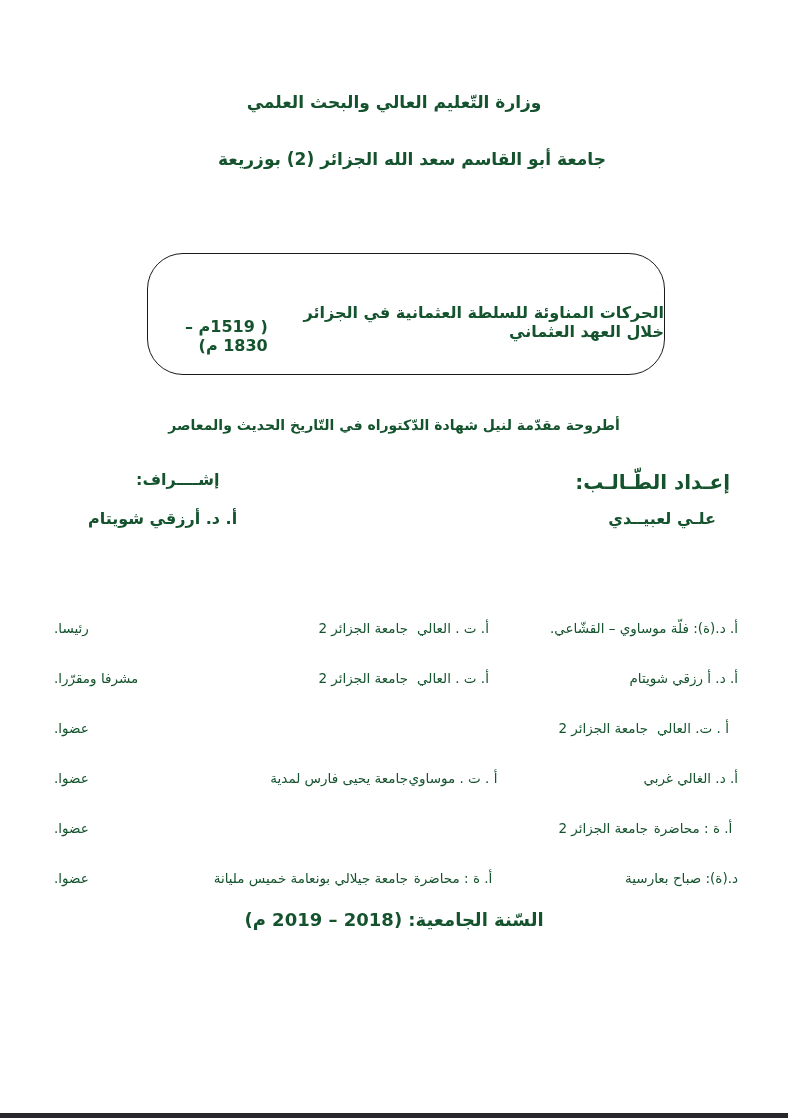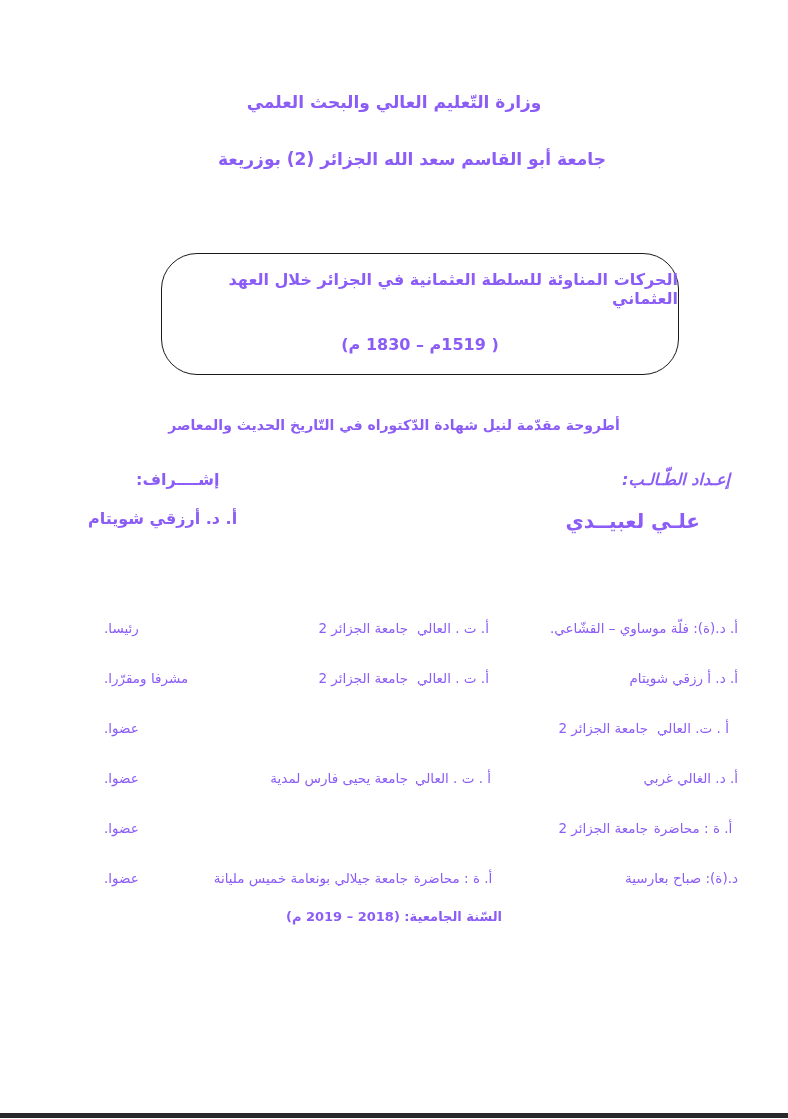--- a/index.html
+++ b/index.html
@@ -4,65 +4,65 @@
 <style>
   html, body { margin: 0; padding: 0; background: #ffffff; }
   .page {
     position: relative;
     width: 788px;
     height: 1119px;
     margin: 0 auto;
     background: #ffffff;
     direction: rtl;
     font-family: "DejaVu Sans", sans-serif;
-    color: #8b5cf6;
+    color: #14532d;
     overflow: hidden;
   }
   .abs-center {
     position: absolute;
     left: 0;
     right: 0;
     text-align: center;
   }
   .hdr-line { font-weight: bold; font-size: 17px; }
   .ministry   { top: 92px; }
   .university { top: 149px; margin-left: 36px; }
   .faculty    { top: 205px; }
 
   .title-box {
     position: absolute;
     top: 253px;
-    left: 161px;
+    left: 147px;
     width: 518px;
     height: 122px;
     border: 1.5px solid #1a1a1a;
     border-radius: 36px;
     box-sizing: border-box;
     display: flex;
-    flex-direction: column;
+    flex-direction: row;
     align-items: center;
     padding-top: 16px;
     background: #ffffff;
   }
   .title-main { font-weight: bold; font-size: 16px; }
   .title-dates { font-weight: bold; font-size: 16px; margin-top: 27px; }
 
   .thesis-line { top: 417px; font-weight: bold; font-size: 14px; }
 
   .prep-label-student {
     position: absolute; top: 470px; right: 58px;
-    font-weight: bold; font-size: 16px; font-style: italic;
+    font-weight: bold; font-size: 20px;
   }
   .prep-label-supervisor {
     position: absolute; top: 470px; left: 136px;
     font-weight: bold; font-size: 16px;
   }
   .prep-student-name {
-    position: absolute; top: 509px; right: 88px;
-    font-weight: bold; font-size: 20px;
+    position: absolute; top: 509px; right: 72px;
+    font-weight: bold; font-size: 16px;
   }
   .prep-supervisor-name {
     position: absolute; top: 509px; left: 88px;
     font-weight: bold; font-size: 16px;
   }
 
   .committee-heading { top: 561px; font-weight: bold; font-size: 17px; }
 
   .committee-rows {
     position: absolute;
@@ -75,23 +75,23 @@
     display: flex;
     align-items: center;
     padding-right: 50px;
     padding-left: 0;
     font-size: 13.5px;
     white-space: nowrap;
   }
   .cell-name { width: 240px; flex-shrink: 0; text-align: right; }
   .cell-rank { width: 90px;  flex-shrink: 0; text-align: center; }
   .cell-univ { width: 190px; flex-shrink: 0; text-align: right; }
-  .cell-role { flex: 1; min-width: 0; text-align: left; padding-left: 104px; }
+  .cell-role { flex: 1; min-width: 0; text-align: left; padding-left: 54px; }
 
-  .academic-year { top: 909px; font-weight: bold; font-size: 13px; }
+  .academic-year { top: 909px; font-weight: bold; font-size: 18px; }
 
   .bottom-bar {
     position: absolute;
     top: 1113px;
     left: 0;
     width: 788px;
     height: 5px;
     background: #28282c;
   }
 </style>
@@ -138,21 +138,21 @@
     </div>
 
     <div class="member-row">
       <span class="cell-rank">أ . ت. العالي</span>
       <span class="cell-univ">جامعة الجزائر 2</span>
       <span class="cell-role">عضوا.</span>
     </div>
 
     <div class="member-row">
       <span class="cell-name">أ. د. الغالي غربي</span>
-      <span class="cell-rank">أ . ت . العالي</span>
+      <span class="cell-rank">أ . ت . موساوي</span>
       <span class="cell-univ">جامعة يحيى فارس لمدية</span>
       <span class="cell-role">عضوا.</span>
     </div>
 
     <div class="member-row">
       <span class="cell-rank">أ. ة : محاضرة</span>
       <span class="cell-univ">جامعة الجزائر 2</span>
       <span class="cell-role">عضوا.</span>
     </div>
 

